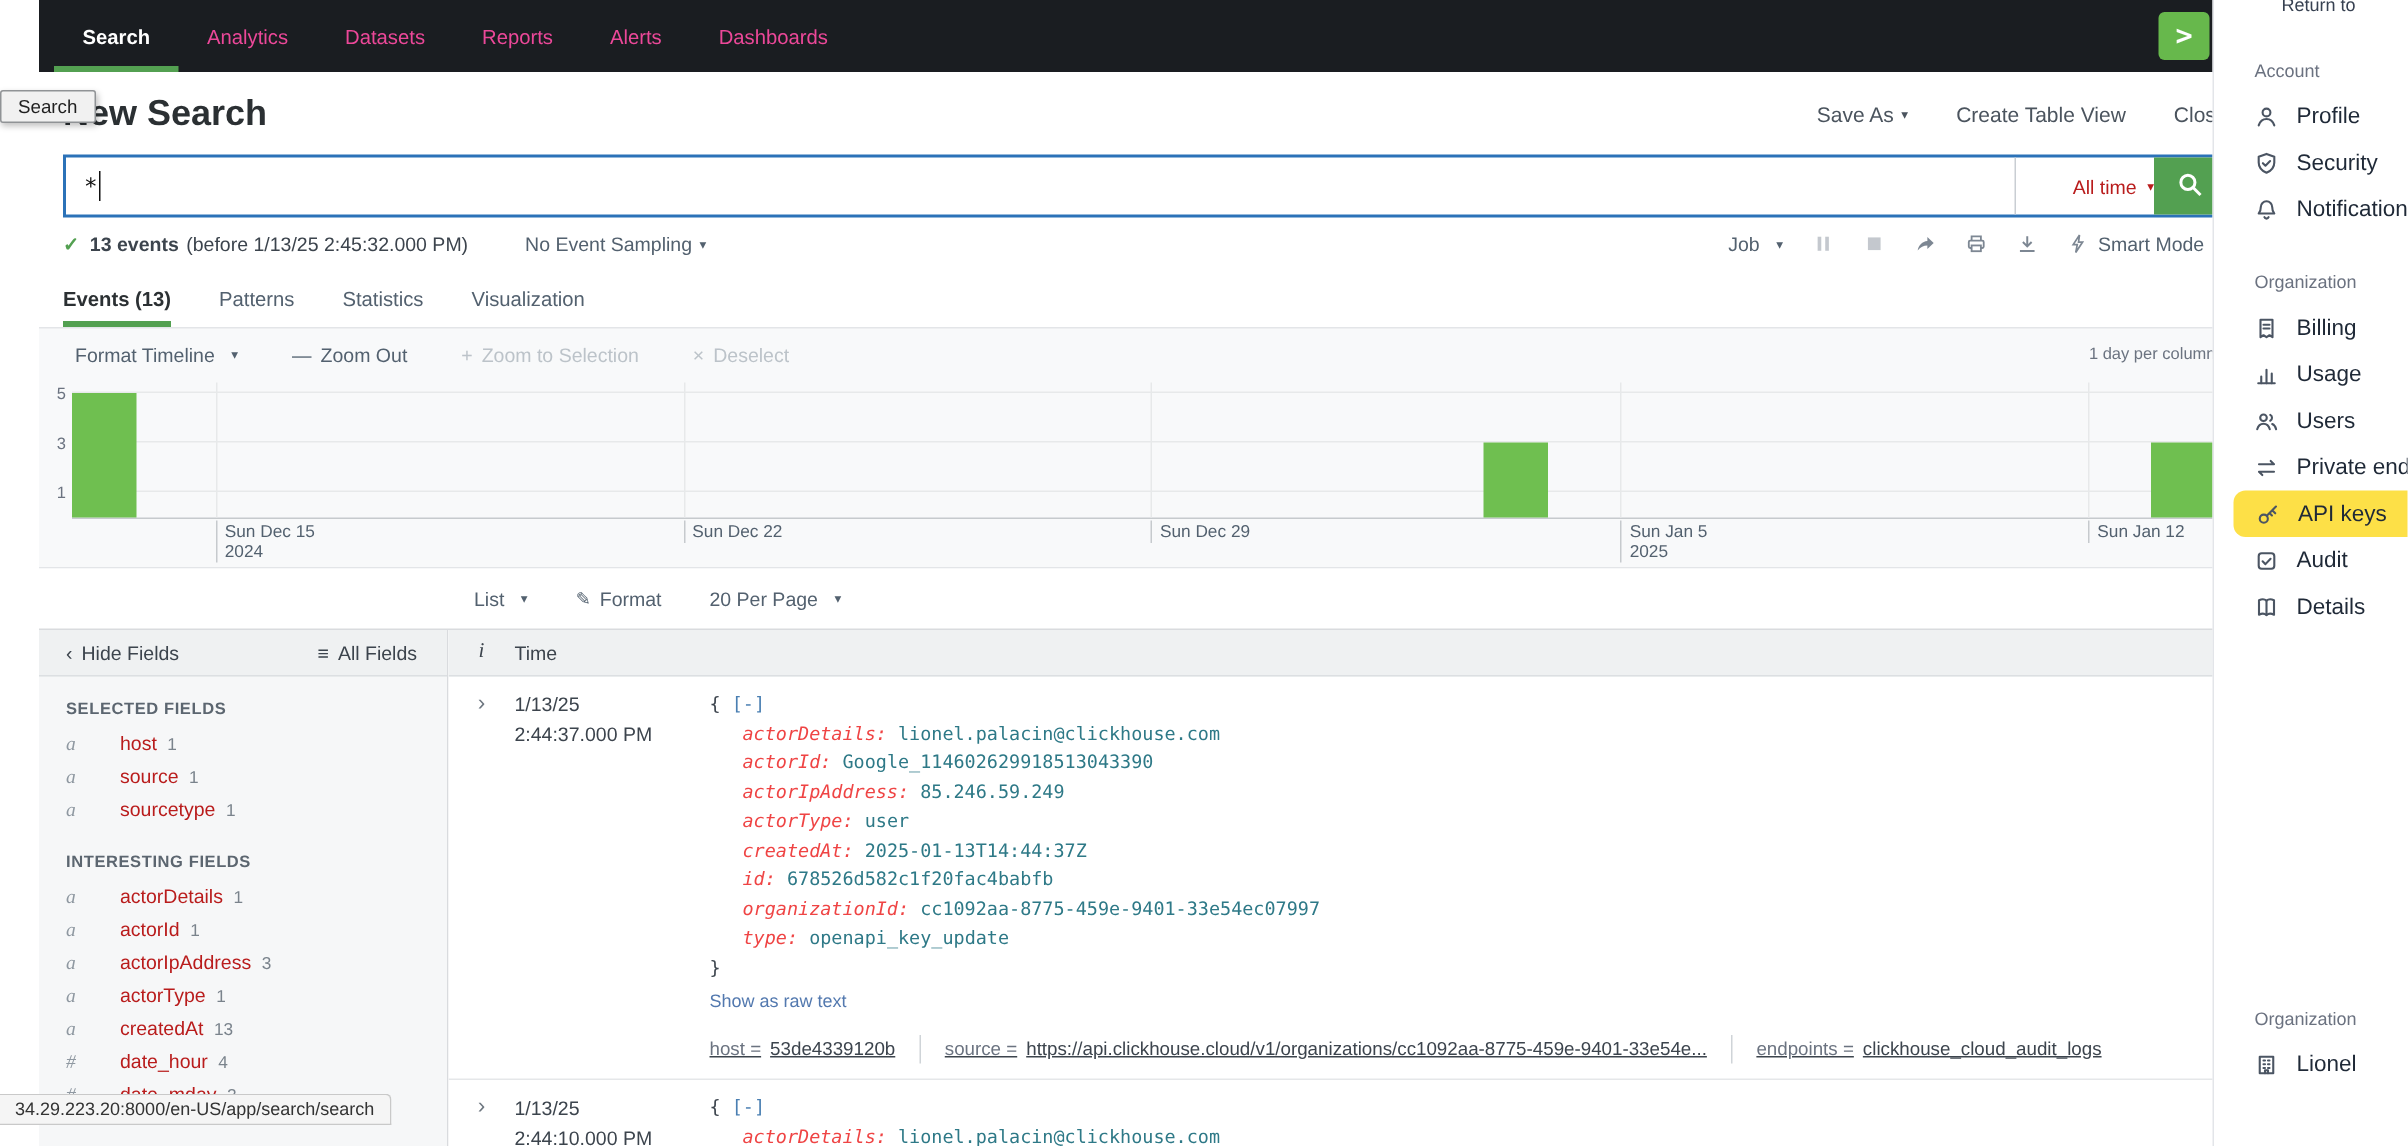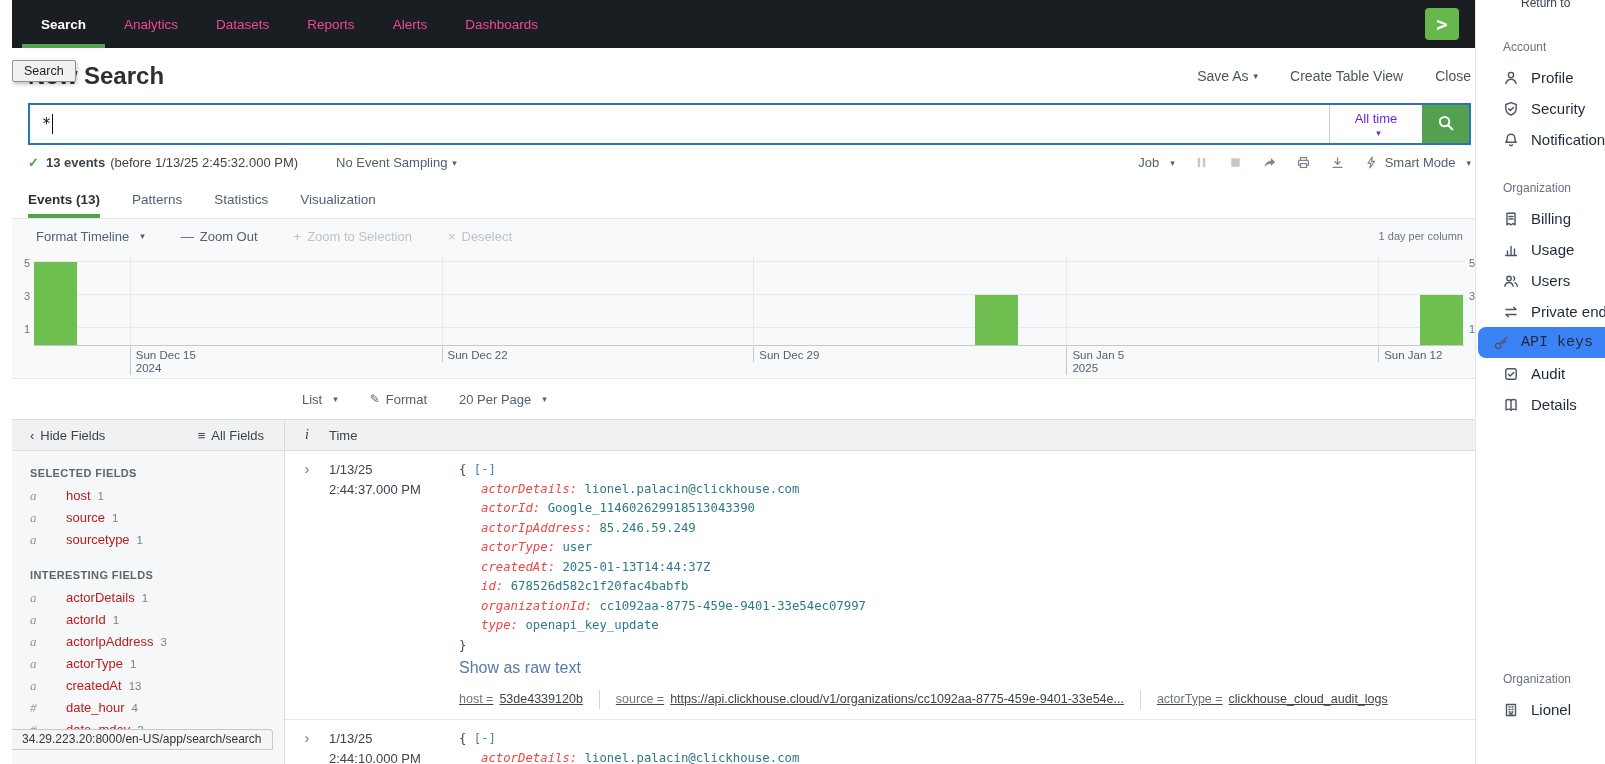--- a/index.html
+++ b/index.html
@@ -1,38 +1,38 @@
 <!DOCTYPE html>
 <html><head>
 <meta charset="utf-8">
 <style>
   html,body{margin:0;padding:0;background:#fff;}
   body{width:1605px;height:764px;overflow:hidden;font-family:"Liberation Sans",sans-serif;}
   .screen{position:relative;width:1605px;height:764px;overflow:hidden;}
 
   
-  .splunk{position:absolute;left:12px;top:0;width:1475px;height:764px;background:#fff;color:#3c444d;font-size:13px;overflow:hidden;}
+  .splunk{position:absolute;left:0;top:0;width:1475px;height:764px;background:#fff;color:#3c444d;font-size:13px;overflow:hidden;padding-left:26px;}
 
   .topnav{height:48px;background:#1a1d21;display:flex;align-items:stretch;padding-left:10px;}
   .nav-item{display:flex;align-items:center;padding:0 19px;color:#ec4899;font-size:13.5px;cursor:pointer;white-space:nowrap;}
   .nav-item.active{color:#fff;font-weight:700;box-shadow:inset 0 -4px 0 #53a051;}
   .logo{margin-left:auto;align-self:center;margin-right:28px;width:34px;height:32px;border-radius:4px;background:#67b84c;color:#fff;display:flex;align-items:center;justify-content:center;font-weight:700;font-size:19px;font-family:"DejaVu Sans Mono",monospace;cursor:pointer;}
 
   .page-header{height:55px;display:flex;align-items:center;padding:0 16px;}
   .page-title{font-size:24px;font-weight:600;color:#2b3033;}
   .header-actions{margin-left:auto;display:flex;align-items:center;gap:32px;font-size:14px;color:#4b545e;}
   .action{cursor:pointer;display:flex;align-items:center;}
   .caret{font-size:9px;margin-left:5px;color:inherit;}
 
   .tooltip{position:absolute;left:0;top:60px;z-index:30;background:#f1f1f1;border:1px solid #909396;border-radius:2px;box-shadow:1px 2px 4px rgba(0,0,0,.25);padding:3px 11px;font-size:12.5px;color:#1f1f1f;}
 
   .search-row{margin:0 16px;height:42px;border:2px solid #2b72b8;display:flex;align-items:stretch;background:#fff;box-sizing:border-box;}
   .query{flex:1;display:flex;align-items:center;padding:0 12px;font-family:"DejaVu Sans Mono",monospace;font-size:15px;color:#111;}
   .cursor{display:inline-block;width:1px;height:20px;background:#111;margin-left:1px;}
-  .time-picker{width:92px;border-left:1px solid #c9ced3;display:flex;align-items:center;justify-content:center;gap:2px;font-size:13px;color:#6d28d9;cursor:pointer;flex-direction:column;}
+  .time-picker{width:92px;border-left:1px solid #c9ced3;display:flex;align-items:center;justify-content:flex-end;gap:2px;font-size:13px;color:#b91c1c;cursor:pointer;}
   .search-btn{width:47px;background:#53a051;border:none;display:flex;align-items:center;justify-content:center;cursor:pointer;}
 
   .status-row{height:35px;display:flex;align-items:center;padding:0 16px;font-size:13px;color:#3c444d;}
   .check{color:#53a051;font-weight:700;margin-right:7px;}
   .count{font-weight:700;}
   .before{margin-left:5px;}
   .sampling{margin-left:38px;color:#53616f;cursor:pointer;display:flex;align-items:center;}
   .status-right{margin-left:auto;display:flex;align-items:center;gap:19px;color:#53616f;}
   .icon-btn{color:#7d8793;cursor:pointer;display:flex;align-items:center;}
   .icon-btn svg{width:15px;height:15px;display:block;}
@@ -81,38 +81,38 @@
   .ev-row{display:flex;border-bottom:1px solid #e5e7e9;padding:9px 0 10px;}
   .col-info{width:44px;text-align:center;}
   .expander{color:#6e7780;font-size:15px;cursor:pointer;line-height:18px;}
   .col-time{width:130px;font-size:13px;color:#3c444d;line-height:20px;}
   .col-event{flex:1;font-family:"DejaVu Sans Mono",monospace;font-size:12.3px;line-height:19.5px;color:#3c444d;min-width:0;}
   .jline.kv{padding-left:22px;}
   .jkey{color:#ef4444;cursor:pointer;font-style:italic;}
   .jval{color:#2e7987;cursor:pointer;}
   .jlink{color:#4a7fb2;cursor:pointer;}
   .jpunc{color:#3c444d;}
-  .raw-link{display:inline-block;margin:3px 0 8px;font-family:"Liberation Sans",sans-serif;font-size:16px;color:#5379af;cursor:pointer;}
+  .raw-link{display:inline-block;margin:3px 0 8px;font-family:"Liberation Sans",sans-serif;font-size:12px;color:#5379af;cursor:pointer;}
   .meta-row{display:flex;align-items:center;font-family:"Liberation Sans",sans-serif;font-size:12.5px;margin-top:4px;text-decoration:underline;}
   .meta{padding:0 16px;display:flex;gap:6px;white-space:nowrap;cursor:pointer;}
   .meta:first-child{padding-left:0;}
   .meta + .meta{border-left:1px solid #cfd4d8;}
   .mlabel{color:#6b7380;}
   .mval{color:#3c444d;}
 
   .browser-status{position:absolute;left:0;top:729px;background:#f5f5f5;border:1px solid #c9c9c9;border-left:none;padding:2px 10px 3px;font-size:12px;color:#333;z-index:40;border-top-right-radius:4px;white-space:nowrap;}
 
   
   .console{position:absolute;left:1475px;top:0;width:130px;height:764px;background:#fff;border-left:1px solid #e3e5e9;overflow:hidden;}
   .return{position:absolute;top:-4px;left:45px;font-size:12px;color:#374151;cursor:pointer;white-space:nowrap;}
   .csec{margin-top:26px;}
   .csec.first{margin-top:40px;}
   .csec-label{margin:0 0 8px 27px;font-size:12px;color:#6b7280;white-space:nowrap;}
   .citem{display:flex;align-items:center;gap:12px;height:31px;padding-left:27px;color:#1f2937;font-size:15px;white-space:nowrap;overflow:hidden;cursor:pointer;}
-  .citem.active{background:#3b82f6;border-radius:8px 0 0 8px;margin-left:2px;padding-left:15px;font-family:Liberation Mono, monospace;}
+  .citem.active{background:#fde047;border-radius:8px 0 0 8px;margin-left:13px;padding-left:15px;}
   .cicon{flex:0 0 16px;display:flex;}
   .cicon svg{width:16px;height:16px;fill:none;stroke:#4b5563;stroke-width:1.4;stroke-linecap:round;stroke-linejoin:round;}
   .console-footer{position:absolute;left:0;right:0;top:672px;}
 </style>
 </head>
 <body>
 
 <div class="screen">
 
   <div class="splunk">
@@ -397,21 +397,21 @@
     <div class="meta-row">
                   <span class="meta">
                     <span class="mlabel">host =</span>
                     <span class="mval">53de4339120b</span>
                   </span>
                   <span class="meta">
                     <span class="mlabel">source =</span>
                     <span class="mval">https://api.clickhouse.cloud/v1/organizations/cc1092aa-8775-459e-9401-33e54e...</span>
                   </span>
                   <span class="meta">
-                    <span class="mlabel">actorType =</span>
+                    <span class="mlabel">endpoints =</span>
                     <span class="mval">clickhouse_cloud_audit_logs</span>
                   </span>
                 </div>
   </div>
 </div>
 <div class="ev-row">
   <div class="col-info"><span class="expander">›</span></div>
   <div class="col-time">
                 <div>1/13/25</div>
                 <div>2:44:10.000 PM</div>

